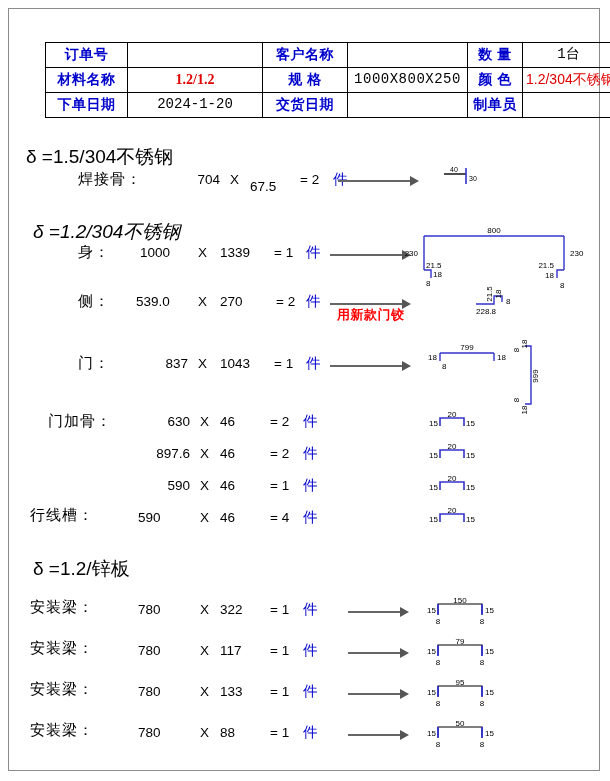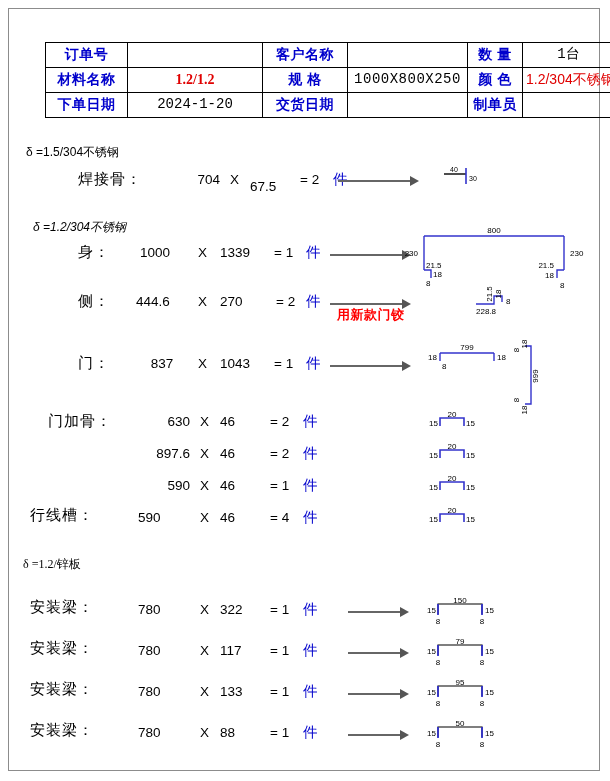--- a/index.html
+++ b/index.html
@@ -71,21 +71,21 @@
   }
   td.val-spec {
     font-size: 11px;
     font-family: Liberation Mono, monospace;
     letter-spacing: 0.5px;
   }
 
   
   .sect {
     position: absolute;
-    font-size: 12px;
+    font-size: 19px;
     color: #000000;
     white-space: nowrap;
   }
   .row {
     position: absolute;
     height: 22px;
     white-space: nowrap;
   }
   .row .name {
     position: absolute;
@@ -206,21 +206,21 @@
       <td class="lbl">交货日期</td>
       <td class="val"></td>
       <td class="lbl">制单员</td>
       <td class="val"></td>
     </tr>
   </tbody>
 </table>
 
 <div class="sect" style="left:26px; top:144px;">δ =1.5/304不锈钢</div>
 <div class="sect" style="left:33px; top:219px;font-style:italic;">δ =1.2/304不锈钢</div>
-<div class="sect" style="left:23px; top:556px;font-family:Liberation Serif, serif;">δ =1.2/锌板</div>
+<div class="sect" style="left:33px; top:556px;">δ =1.2/锌板</div>
 
 <div class="row" style="left:78px; top:170px;">
   <span class="name">焊接骨：</span>
   <span class="w" style="left:90px;  width:52px;">704</span>
   <span class="x" style="left:152px;">X</span>
   <span class="h" style="left:172px;margin-top:7px;">67.5</span>
   <span class="eq" style="left:222px;">= 2</span>
   <span class="unit" style="left:255px;">件</span>
 </div>
 
@@ -228,30 +228,30 @@
   <span class="name">身：</span>
   <span class="w" style="left:62px;  width:62px; text-align:left;">1000</span>
   <span class="x" style="left:120px;">X</span>
   <span class="h" style="left:142px;">1339</span>
   <span class="eq" style="left:196px;">= 1</span>
   <span class="unit" style="left:228px;">件</span>
 </div>
 
 <div class="row" style="left:78px; top:292px;">
   <span class="name">侧：</span>
-  <span class="w" style="left:58px;  width:66px; text-align:left;">444.6</span>
+  <span class="w" style="left:58px;  width:66px; text-align:left;">539.0</span>
   <span class="x" style="left:120px;">X</span>
   <span class="h" style="left:142px;">270</span>
   <span class="eq" style="left:198px;">= 2</span>
   <span class="unit" style="left:228px;">件</span>
 </div>
 
 <div class="row" style="left:78px; top:354px;">
   <span class="name">门：</span>
-  <span class="w" style="left:58px;  width:52px; text-align:center;">837</span>
+  <span class="w" style="left:58px;  width:52px; ">837</span>
   <span class="x" style="left:120px;">X</span>
   <span class="h" style="left:142px;">1043</span>
   <span class="eq" style="left:196px;">= 1</span>
   <span class="unit" style="left:228px;">件</span>
 </div>
 
 <div class="row" style="left:48px; top:412px;">
   <span class="name">门加骨：</span>
   <span class="w" style="left:90px;  width:52px;">630</span>
   <span class="x" style="left:152px;">X</span>

